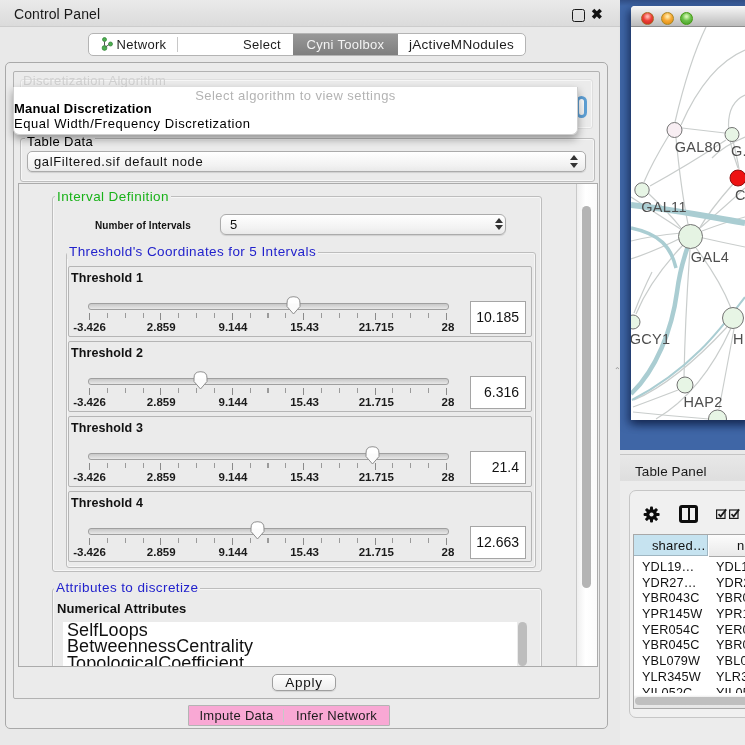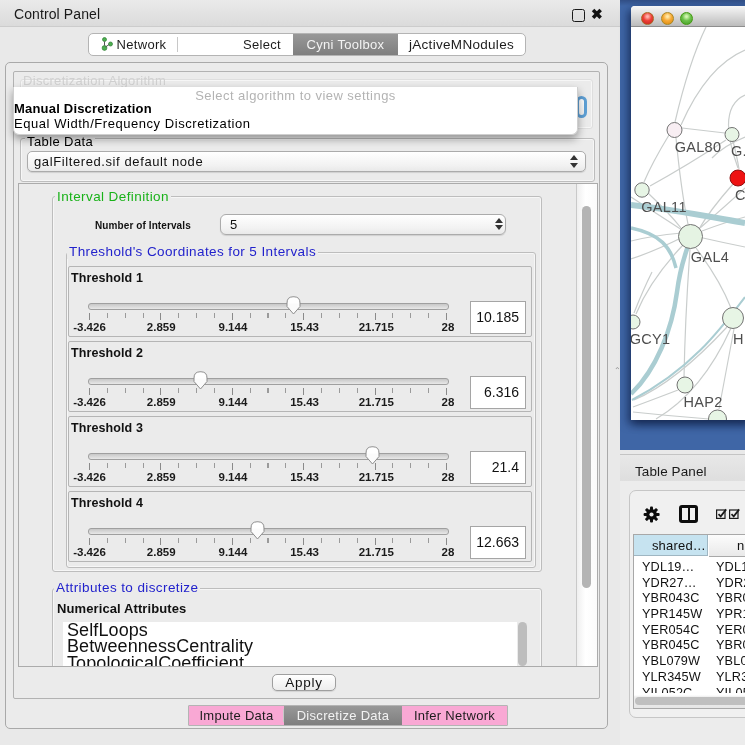--- a/index.html
+++ b/index.html
@@ -228,21 +228,20 @@
               <path d="M1,7 Q1,0.8 7,0.8 L8,0.8 Q14,0.8 14,7 L14,10.5 L7.5,18 L1,10.5 Z" fill="#fbfbfb" stroke="#8d8d8d" stroke-width="1"></path>
               <path d="M2,7 Q2,1.8 7,1.8 L8,1.8 Q13,1.8 13,7 L13,7.5 L2,7.5 Z" fill="#fff"></path>
             </svg>
             <div class="tval">12.663</div>
           </div>
         </div>
 
       <div class="abs" id="applybtn">Apply</div>
       <div class="abs" id="bottabs">
         <div class="seg2" style="width:95px;">Impute Data<span class="sep"></span></div>
-        <div class="seg2 sel" style="width:118px;">Discretize Data</div>
         <div class="seg2" style="width:105px;">Infer Network</div>
       </div>
     </div>
   </div>
 
   <div class="abs" id="ghost">Discretization Algorithm</div>
   <div class="abs" id="popup">
     <div class="hint">Select algorithm to view settings</div>
     <div class="it1">Manual Discretization</div>
     <div class="it2">Equal Width/Frequency Discretization</div>

